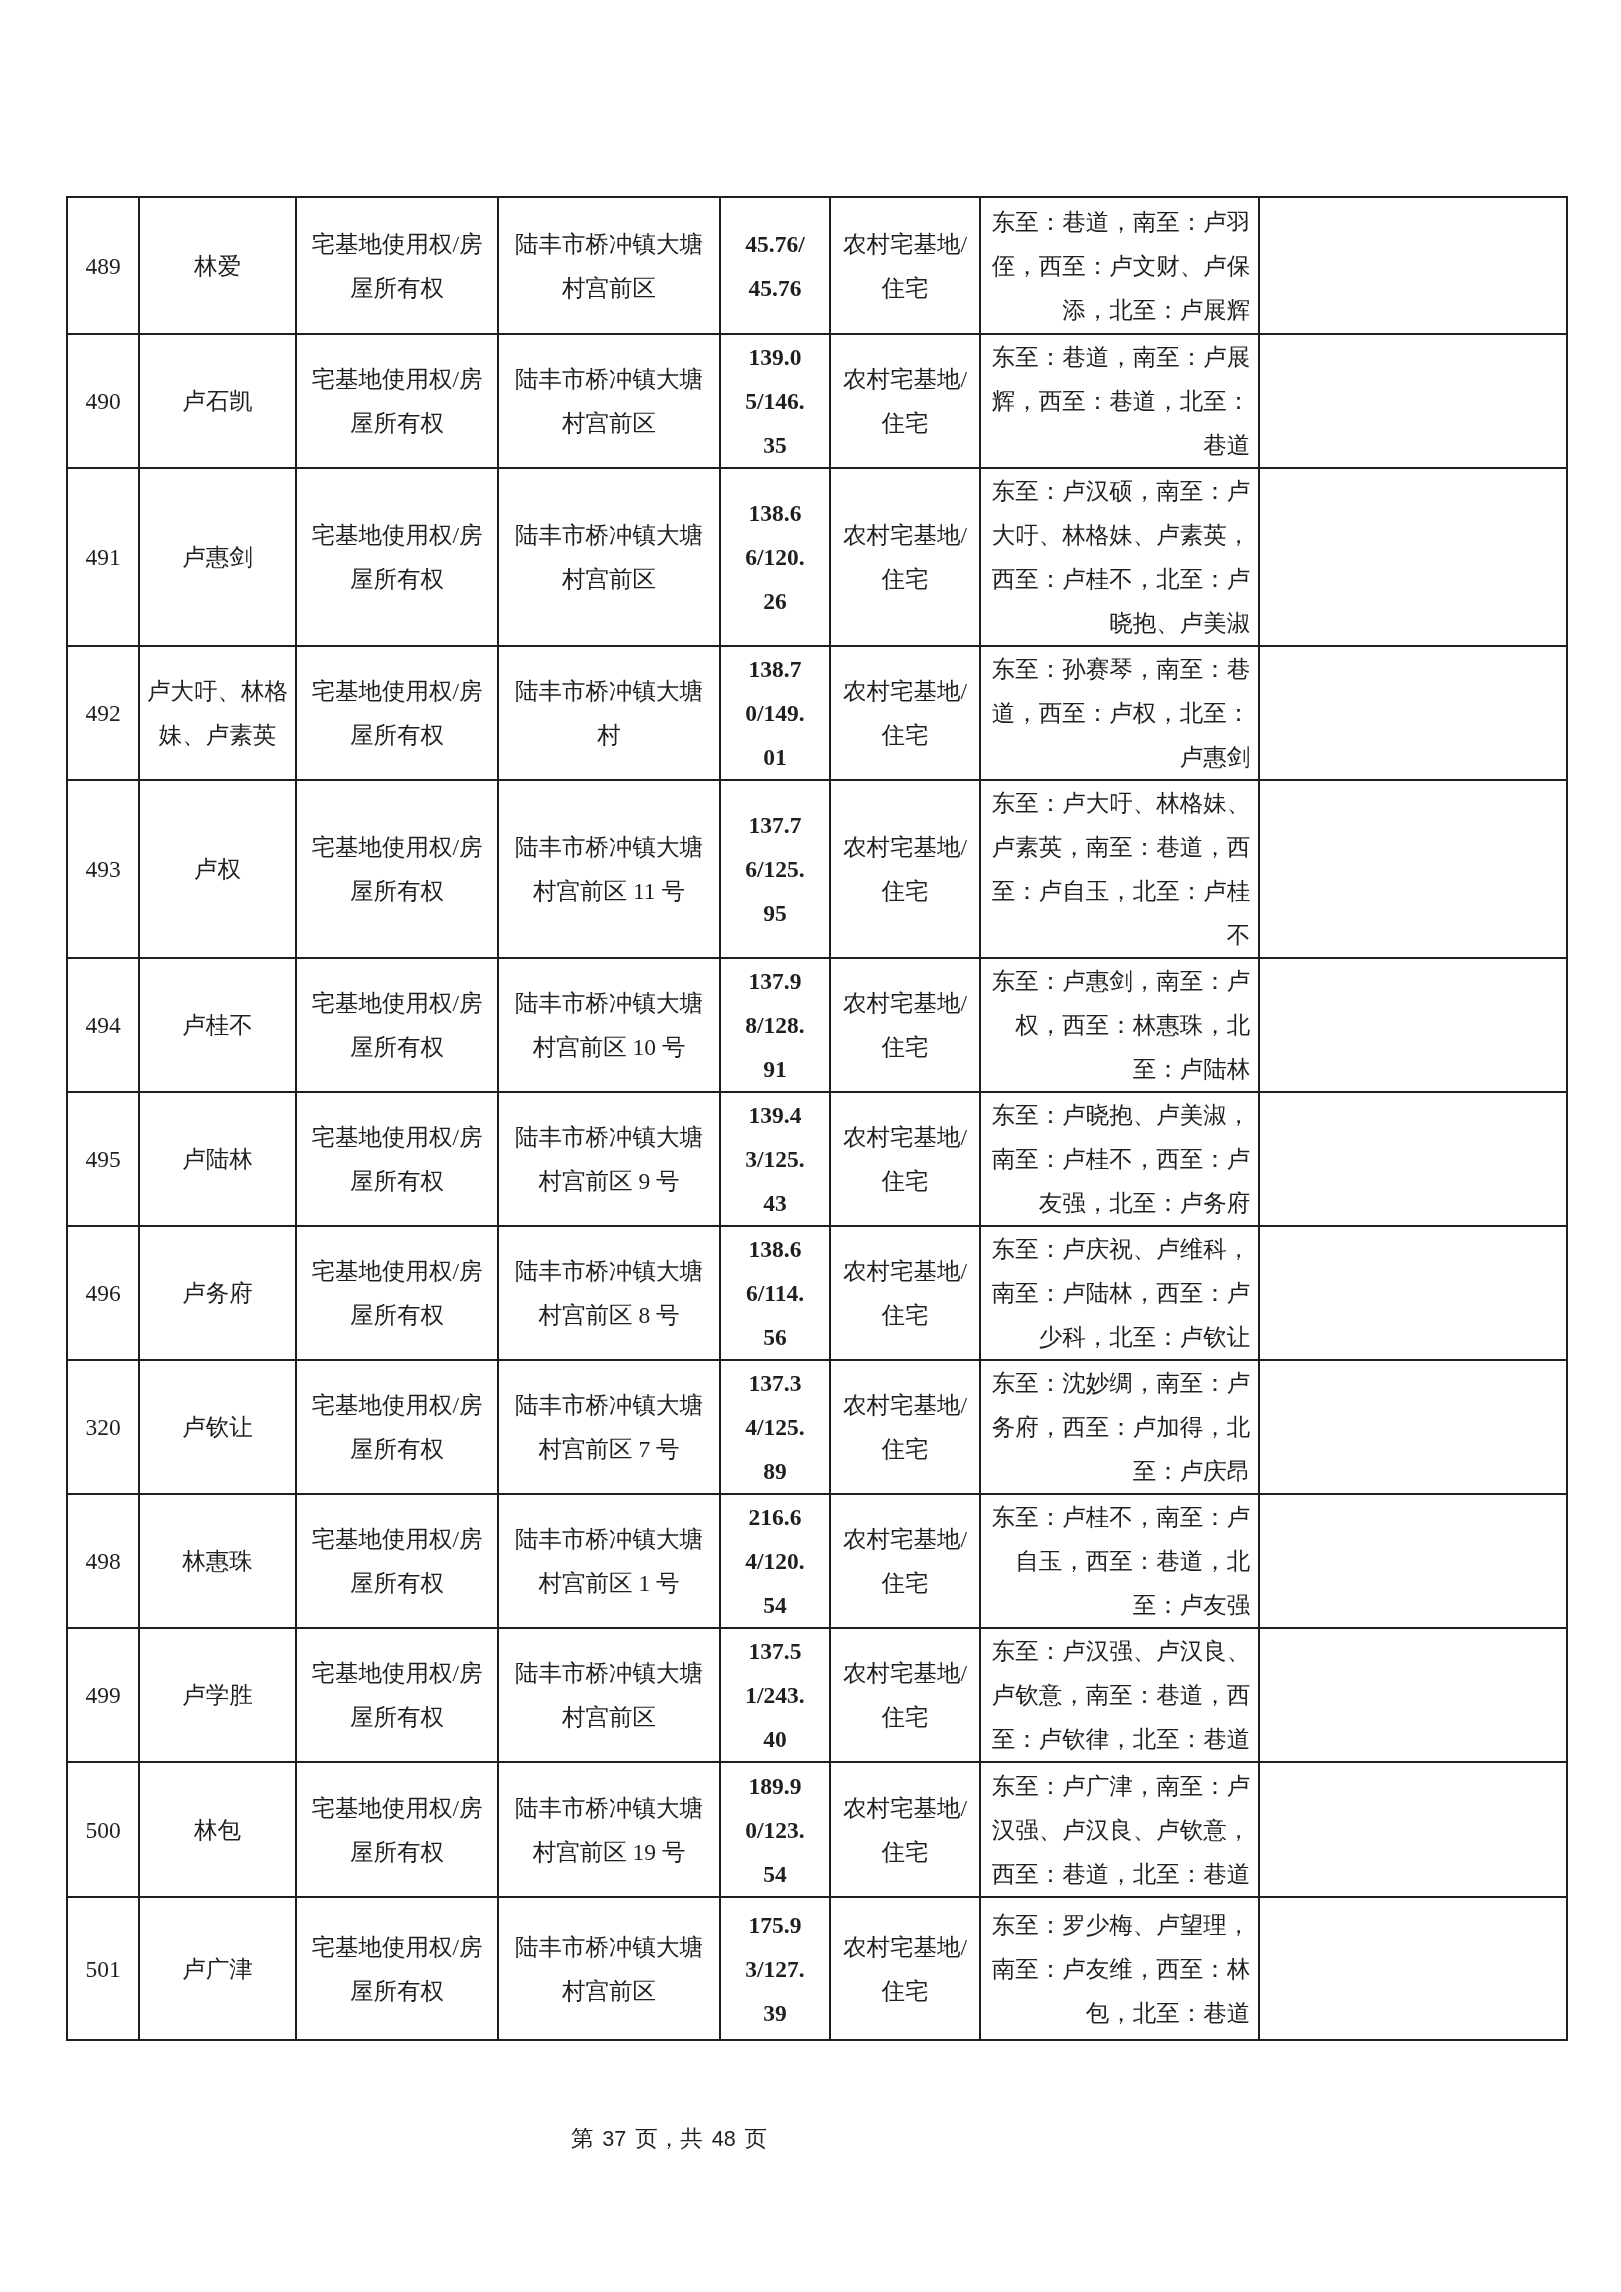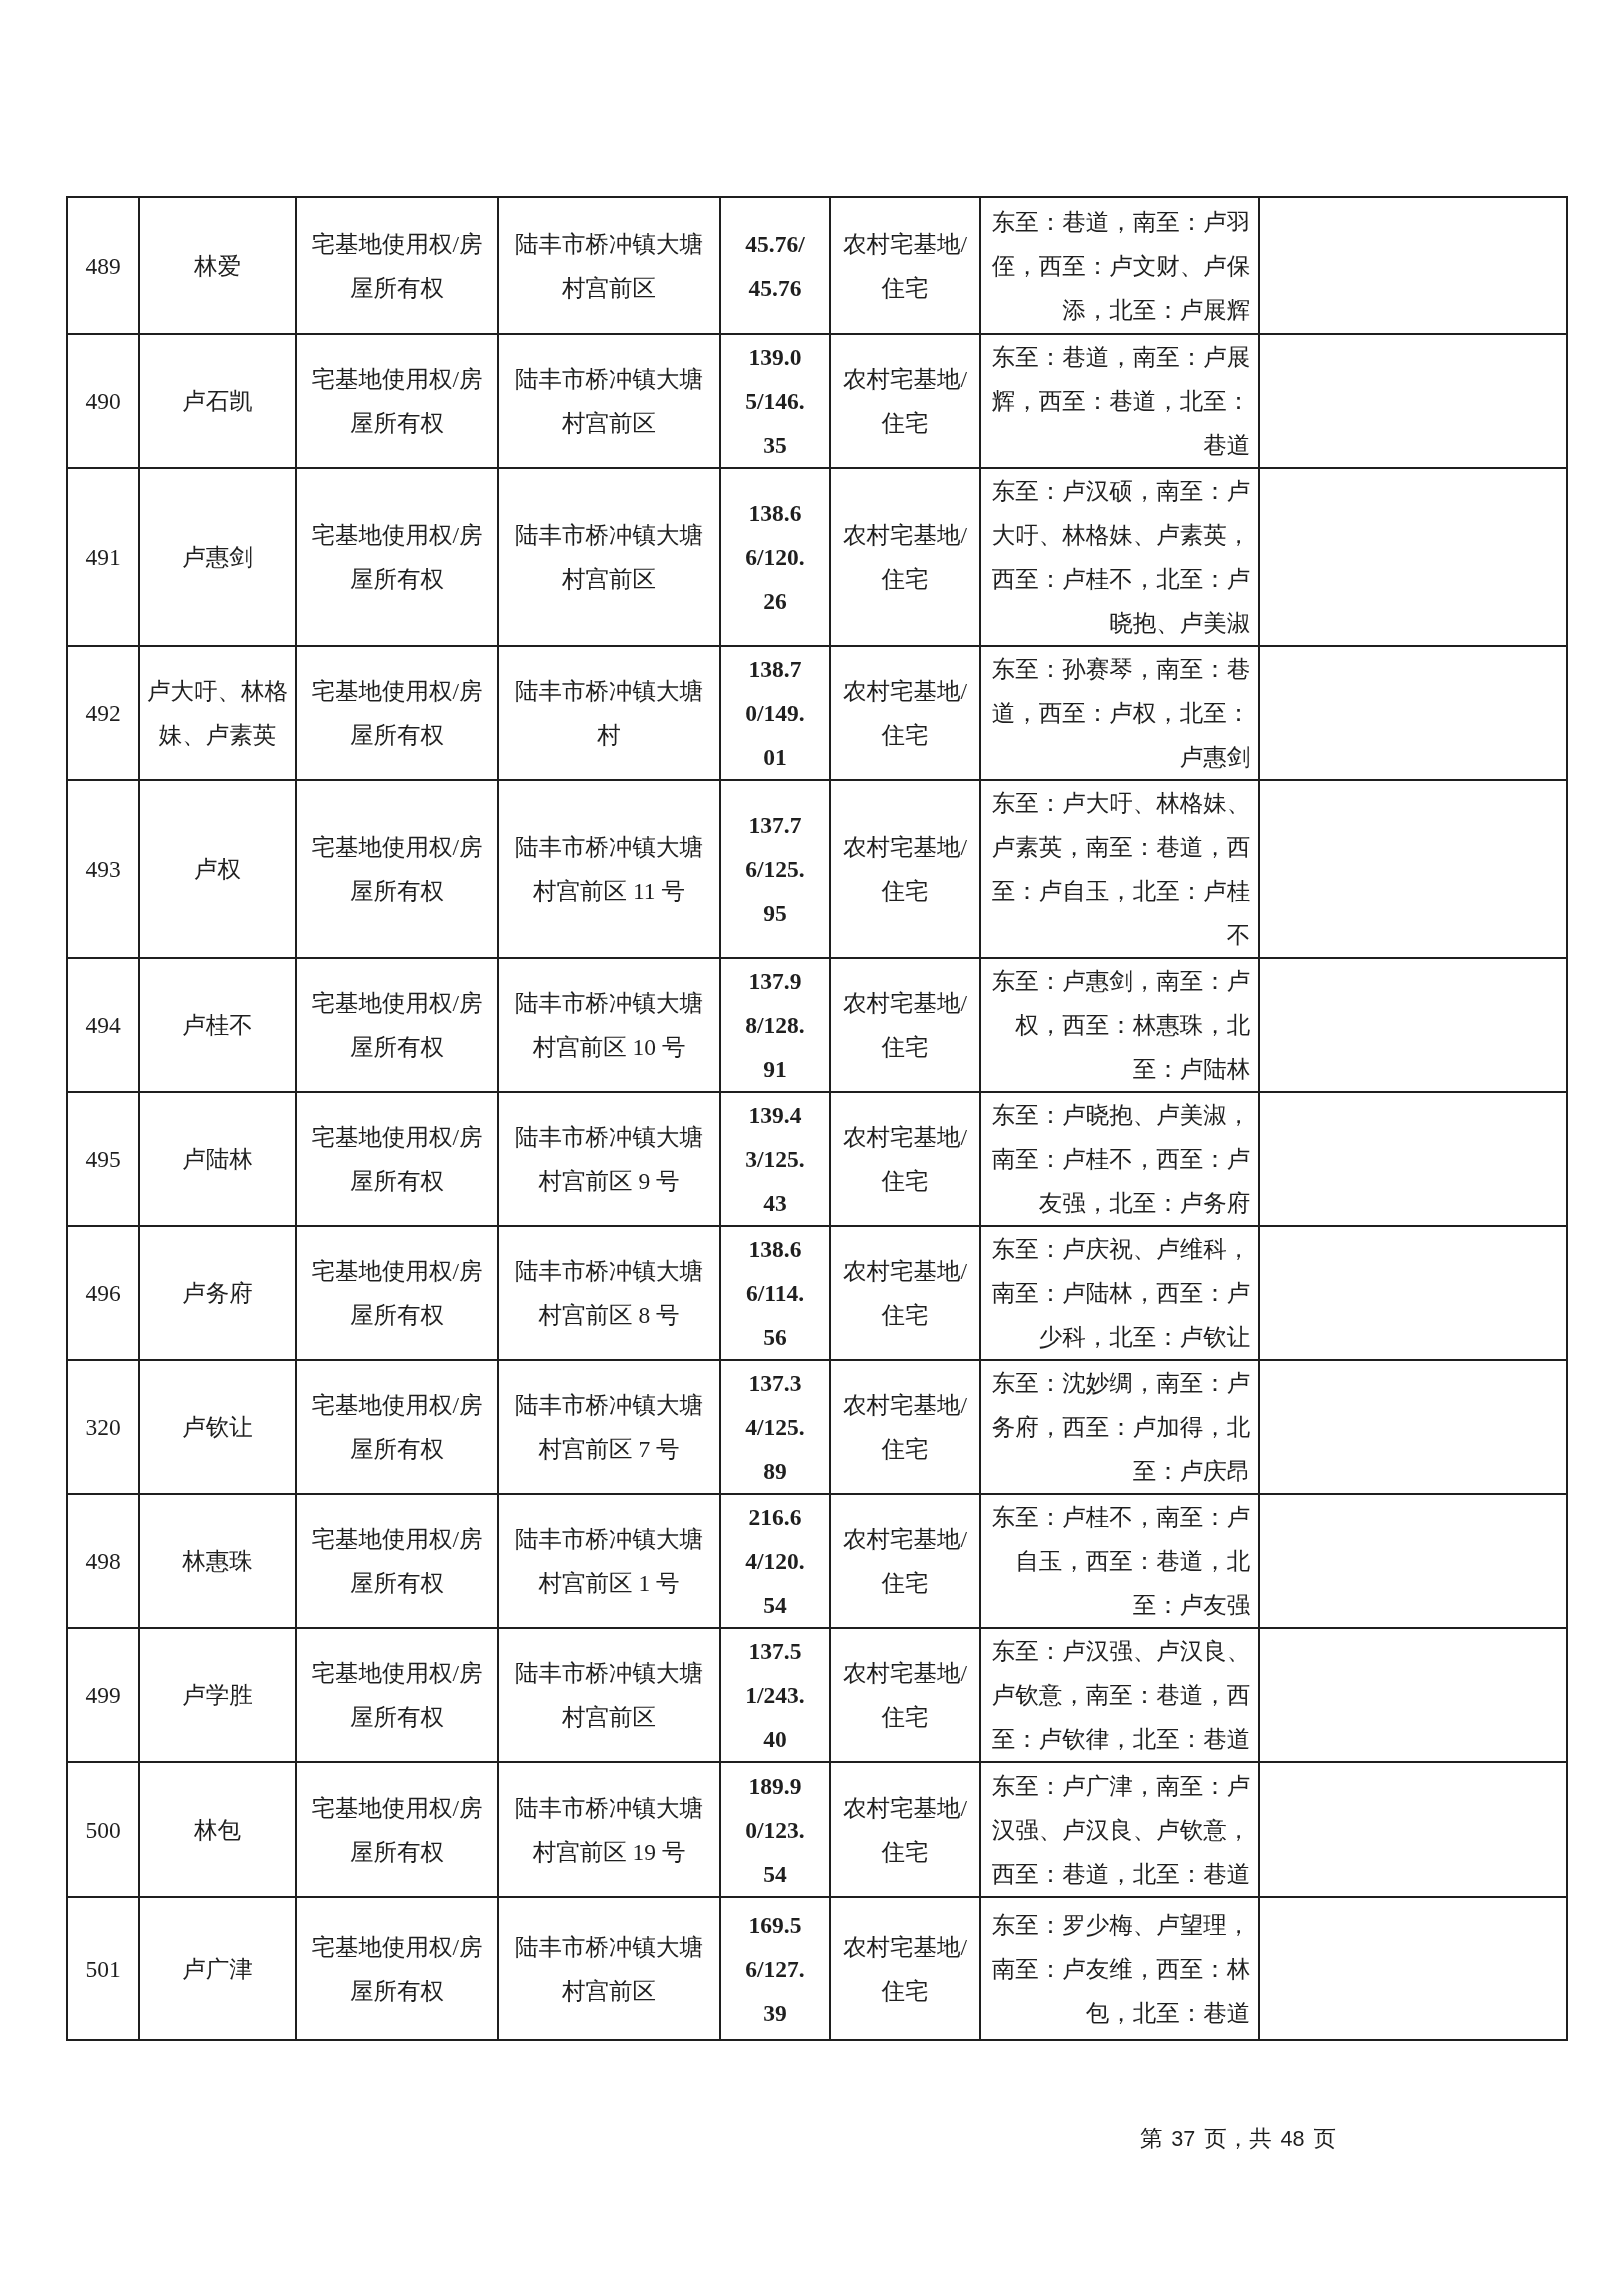--- a/index.html
+++ b/index.html
@@ -38,21 +38,21 @@
   tr:nth-child(6){height:129px}
   tr:nth-child(7){height:132px}
   tr:nth-child(8){height:132px}
   tr:nth-child(9){height:132px}
   tr:nth-child(10){height:132px}
   tr:nth-child(11){height:132px}
   tr:nth-child(12){height:135px}
   tr:nth-child(13){height:143px}
   .footer{
     position:absolute;left:0;top:2117px;width:1338px;height:44px;
-    line-height:44px;text-align:right;font-size:22.5px;color:#1f1f1f;
+    line-height:44px;text-align:center;font-size:22.5px;color:#1f1f1f;
   }
   .footer .num{
     font-family:"Liberation Sans","DejaVu Sans",sans-serif;
     font-size:21.6px;margin:0 6.9px;
   }
   .footer .zh{margin:0 2px;}
 </style>
 </head>
 <body>
 
@@ -188,21 +188,21 @@
       <td class="area">189.90/123.54</td>
       <td class="usage">农村宅基地/住宅</td>
       <td class="bounds">东至：卢广津，南至：卢汉强、卢汉良、卢钦意，西至：巷道，北至：巷道</td>
       <td class="note"></td>
     </tr>
         <tr>
       <td class="no">501</td>
       <td class="owner">卢广津</td>
       <td class="rtype">宅基地使用权/房屋所有权</td>
       <td class="loc">陆丰市桥冲镇大塘村宫前区</td>
-      <td class="area">169.56/127.39</td>
+      <td class="area">175.93/127.39</td>
       <td class="usage">农村宅基地/住宅</td>
       <td class="bounds">东至：罗少梅、卢望理，南至：卢友维，西至：林包，北至：巷道</td>
       <td class="note"></td>
     </tr>
       </tbody>
   </table>
 
   <div class="footer">
     <span class="zh">第</span><span class="num">37</span><span class="zh">页，共</span><span class="num">48</span><span class="zh">页</span>
   </div>

